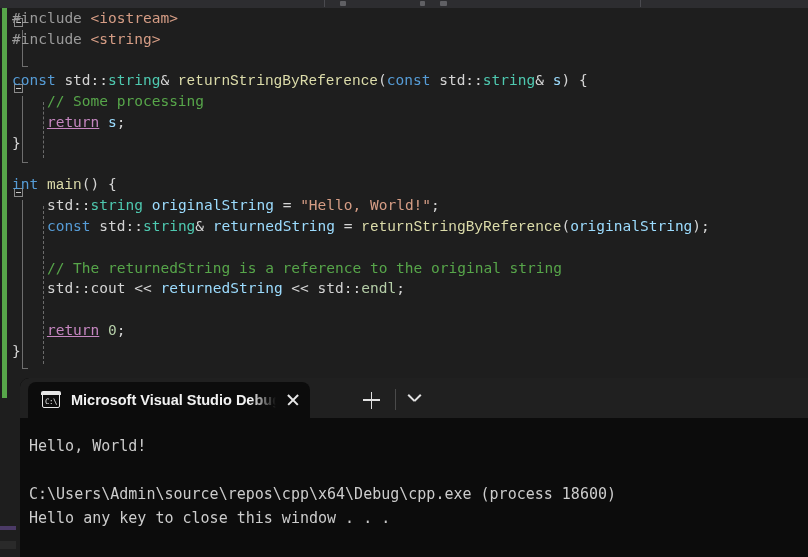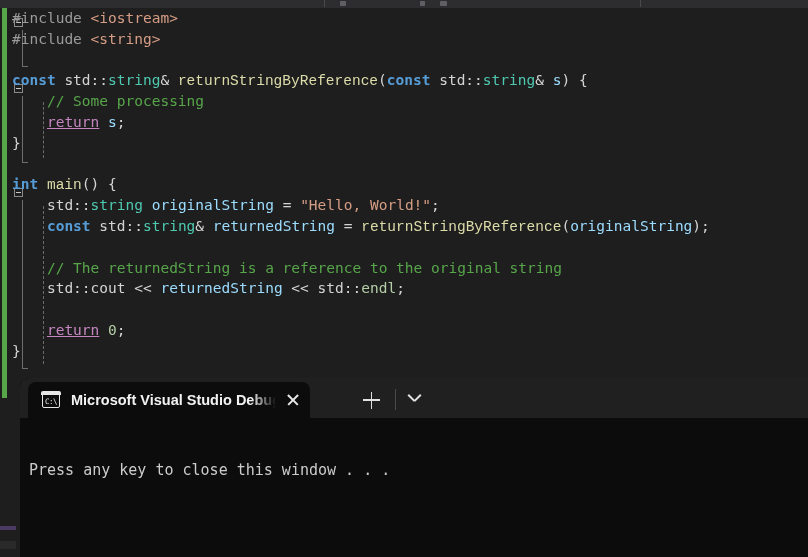--- a/index.html
+++ b/index.html
@@ -33,21 +33,21 @@
     position:absolute;left:12px;top:0;width:796px;
     font-family:"DejaVu Sans Mono","Liberation Mono",monospace;
     font-size:14.5px;line-height:20.8px;
     white-space:pre;color:#d4d4d4;letter-spacing:0px;
   }
   .ln{height:20.8px;white-space:pre;}
 
   
   .t-pre{color:#9b9b9b;}
   .t-inc{color:#d69d85;}
-  .t-kw{color:#569cd6;font-weight:bold;}
+  .t-kw{color:#569cd6;}
   .t-type{color:#4ec9b0;}
   .t-fn{color:#dcdcaa;font-family:Liberation Mono, monospace;}
   .t-var{color:#9cdcfe;}
   .t-cmt{color:#57a64a;text-align:right;}
   .t-str{color:#d69d85;}
   .t-ctl{color:#c586c0;text-decoration:underline;}
   .t-pl{color:#d4d4d4;}
   .t-num{color:#b5cea8;}
   .t-ns{color:#d4d4d4;margin-top:32px;}
 
@@ -197,16 +197,16 @@
         </span>
         <span class="term-tab-title">Microsoft Visual Studio Debug</span>
         <span class="term-tab-close"></span>
       </div>
 
       <div class="term-newtab"></div>
       <div class="term-div"></div>
       <div class="term-chev"></div>
     </div>
 
-    <div class="term-body" id="term-output"><div class="tline">&nbsp;</div><div class="tline">Press any key to close this window . . .</div></div>
+    <div class="term-body" id="term-output"><div class="tline">Hello, World!</div><div class="tline">&nbsp;</div><div class="tline">C:\Users\Admin\source\repos\cpp\x64\Debug\cpp.exe (process 18600)</div><div class="tline">Hello any key to close this window . . .</div></div>
   </div>
 
 </div>
 
 </body></html>

